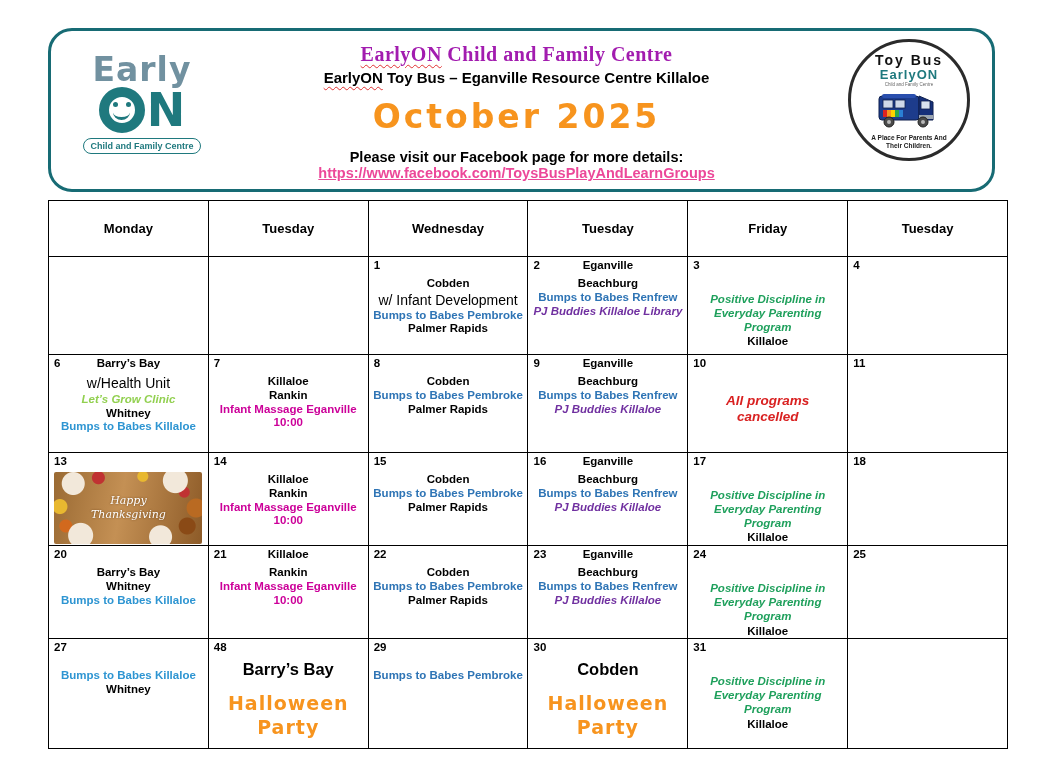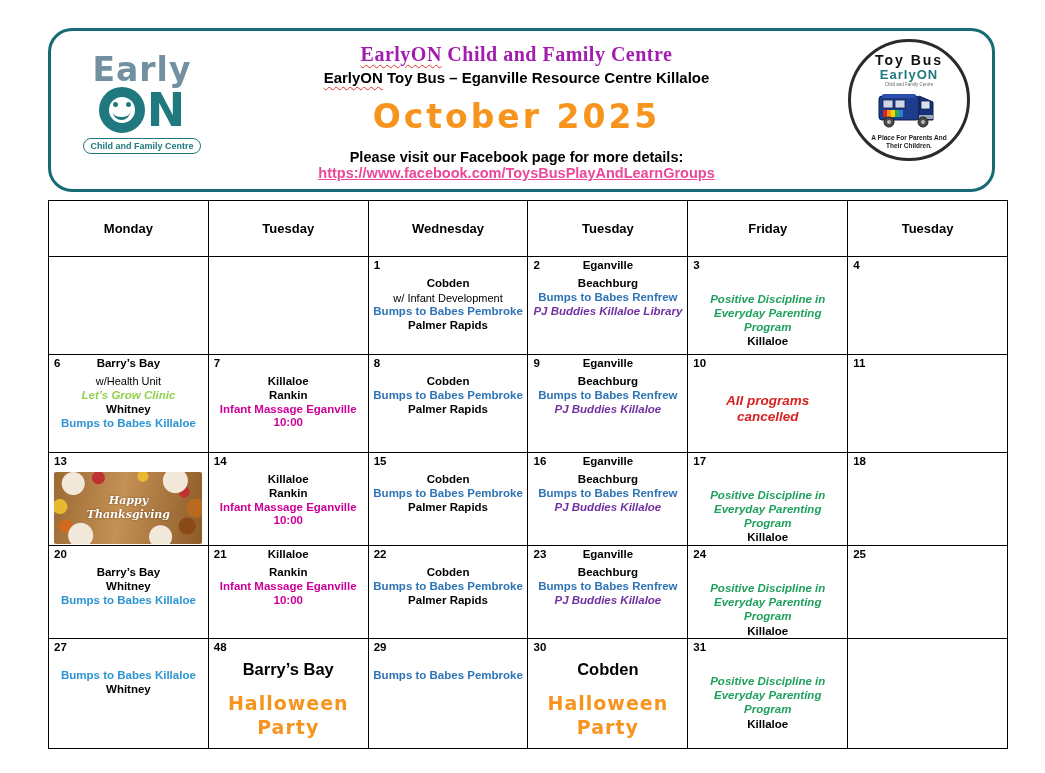--- a/index.html
+++ b/index.html
@@ -53,21 +53,21 @@
   tr.wr0{height:98px;} tr.wr1{height:98px;} tr.wr2{height:85px;} tr.wr3{height:87px;} tr.wr4{height:110px;}
 
   .date-row{position:relative;height:14px;margin-top:2px;}
   .date-num{position:absolute;left:5px;top:0;font-size:11.5px;font-weight:bold;}
   .corner-label{display:block;text-align:center;font-size:11.5px;font-weight:bold;}
   .entries{text-align:center;}
   .entry{margin-top:0;font-size:11.5px;line-height:1.2;white-space:pre-line;padding:0 4px;}
   .entries .entry:first-child{margin-top:4px;}
   .entry.tight{margin-top:1px;}
   .s-black{font-weight:bold;}
-  .s-sub{font-size:11px;font-weight:normal;}
+  .s-sub{font-size:14px;font-weight:normal;}
   .s-blue,.s-blue2{font-weight:bold;}
   .s-purple{font-weight:bold;font-style:italic;}
   .s-green{font-weight:bold;font-style:italic;}
   .entries .entry.s-green:first-child{margin-top:20px;}
   .s-lightgreen{font-weight:bold;font-style:italic;}
   .s-magenta{font-weight:bold;}
   .s-red{font-weight:bold;font-style:italic;font-size:13.5px;}
   .entries .entry.s-red:first-child{margin-top:22px;}
   .entries .entry.s-blue:first-child,.entries .entry.s-blue2:first-child{margin-top:14px;}
   .s-halloween{font-family:"DejaVu Sans",sans-serif;font-weight:bold;font-size:19px;
@@ -84,21 +84,21 @@
       radial-gradient(circle at 18% 88%, #f2e8da 0 12px, transparent 13px),
       radial-gradient(circle at 72% 90%, #f2e8da 0 11px, transparent 12px),
       radial-gradient(circle at 30% 8%, #c03232 0 6px, transparent 7px),
       radial-gradient(circle at 60% 6%, #e8b830 0 5px, transparent 6px),
       radial-gradient(circle at 4% 48%, #e8b830 0 7px, transparent 8px),
       radial-gradient(circle at 96% 50%, #b96a22 0 9px, transparent 10px),
       radial-gradient(circle at 90% 75%, #8a4a16 0 8px, transparent 9px),
       radial-gradient(circle at 8% 75%, #d2691e 0 6px, transparent 7px),
       radial-gradient(circle at 88% 28%, #c03232 0 5px, transparent 6px),
       linear-gradient(100deg, #9a6a33, #c49054 45%, #8d5b28);}
-  .thx-text{font-family:"DejaVu Serif",serif;font-style:italic;font-weight:bold;color:#fff;
+  .thx-text{font-family:"DejaVu Serif",serif;font-style:italic;font-weight:normal;color:#fff;
     font-size:11px;line-height:1.3;text-align:center;white-space:pre-line;
     text-shadow:0 0 2px rgba(90,50,10,0.8);}
 </style>
 </head>
 <body>
 
 <div class="header-box">
 
   <div class="logo-left">
     <div class="logo-early">Early</div>

